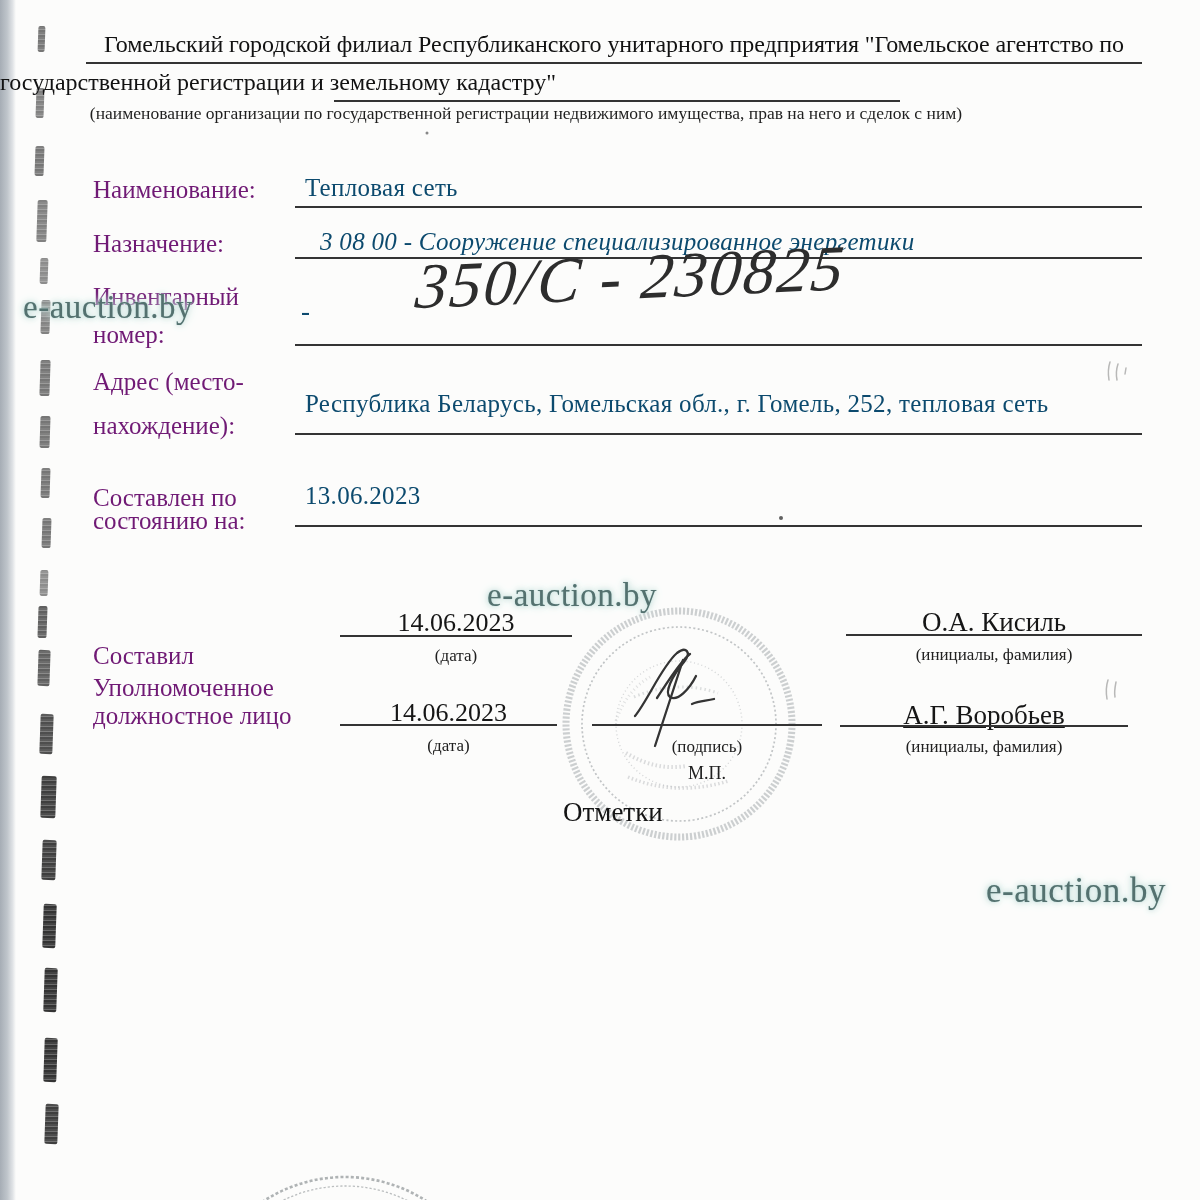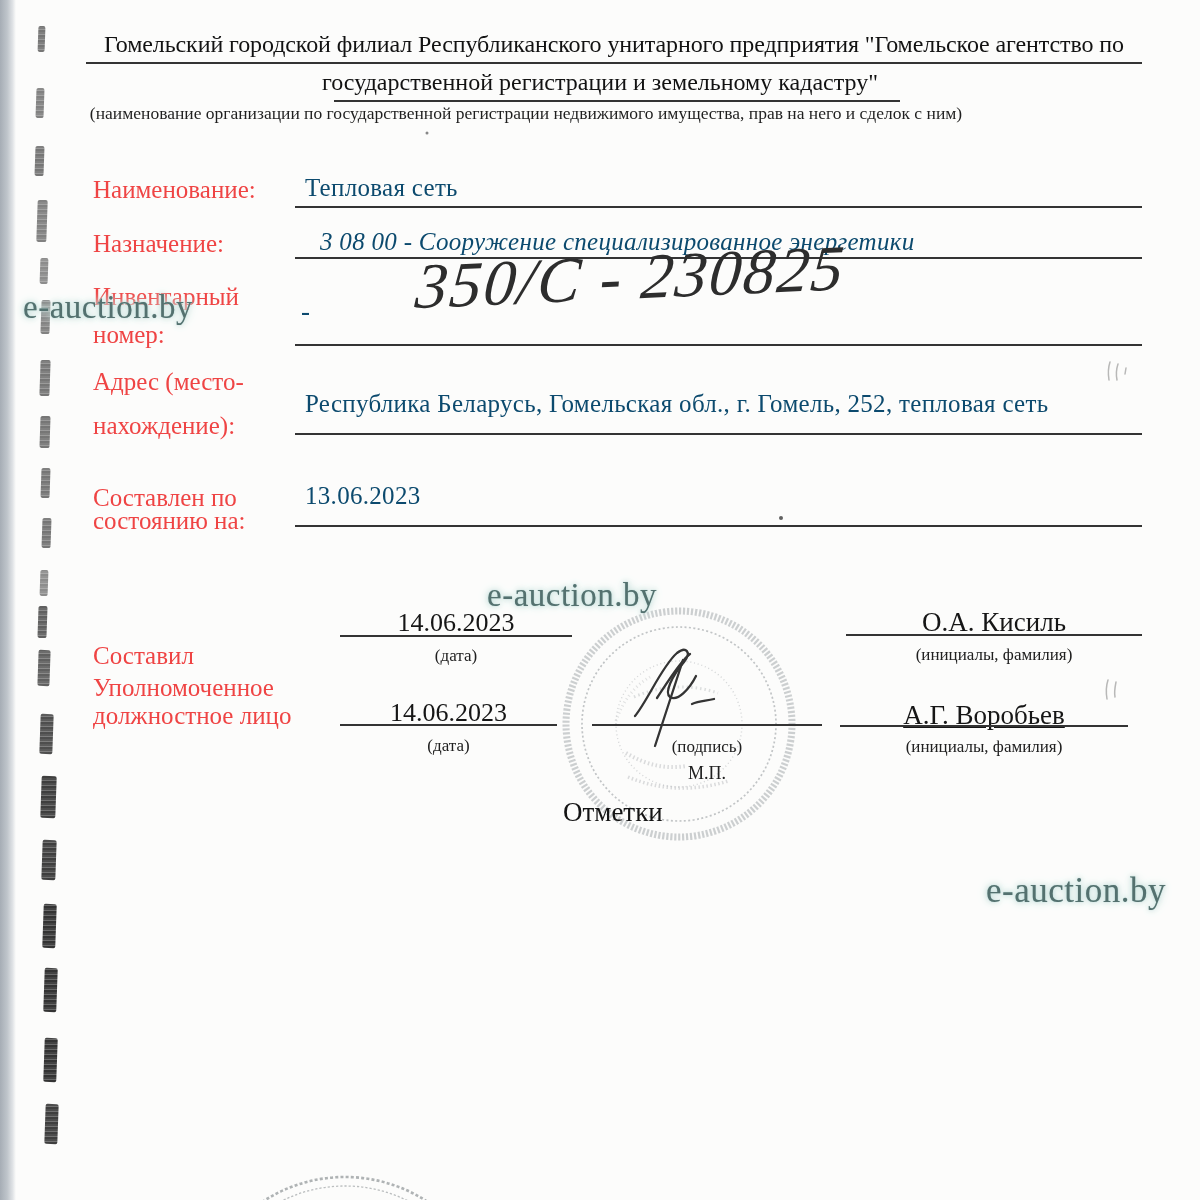--- a/index.html
+++ b/index.html
@@ -15,23 +15,23 @@
     background:linear-gradient(90deg,#a6adb5 0%,#bfc5cb 45%,#dfe2e5 78%,#fcfcfb 100%);
   }
   .bind-mark{
     position:absolute;border-radius:2px;
     background:repeating-linear-gradient(0deg,#1d1d1d 0 2px,#5a5a5a 2px 3px,#2e2e2e 3px 5px);
     transform:rotate(2deg);
   }
   .hline{position:absolute;height:2px;background:#343434;}
   .hdr1{top:31px;left:86px;width:1056px;text-align:center;white-space:nowrap;
         font-size:24px;letter-spacing:-0.1px;color:#121212;}
-  .hdr2{top:69px;left:0;width:1200px;text-align:center;font-size:24px;color:#121212;}
+  .hdr2{top:69px;left:0;width:1200px;font-size:24px;color:#121212;}
   .hdrcap{top:103px;left:0;width:1052px;text-align:center;font-size:17.5px;color:#1f1f1f;}
-  .lbl{position:absolute;left:93px;font-size:25px;color:#ef4444;}
+  .lbl{position:absolute;left:93px;font-size:25px;color:#701a75;}
   .val{position:absolute;font-size:25px;color:#0c4a6e;letter-spacing:.3px;white-space:nowrap;}
   .cap{position:absolute;font-size:17px;color:#202020;text-align:center;}
   .cell{position:absolute;text-align:center;font-size:26px;color:#161616;white-space:nowrap;}
   .wm{
     position:absolute;font-size:33px;letter-spacing:.5px;
     color:#54716f;
     text-shadow:0 0 1px #a9ccc8,0 0 5px #bedcd8,0 0 9px #d4e8e5,0 0 14px #ddeeeb;
   }
   .handwr{
     position:absolute;left:416px;top:250px;

